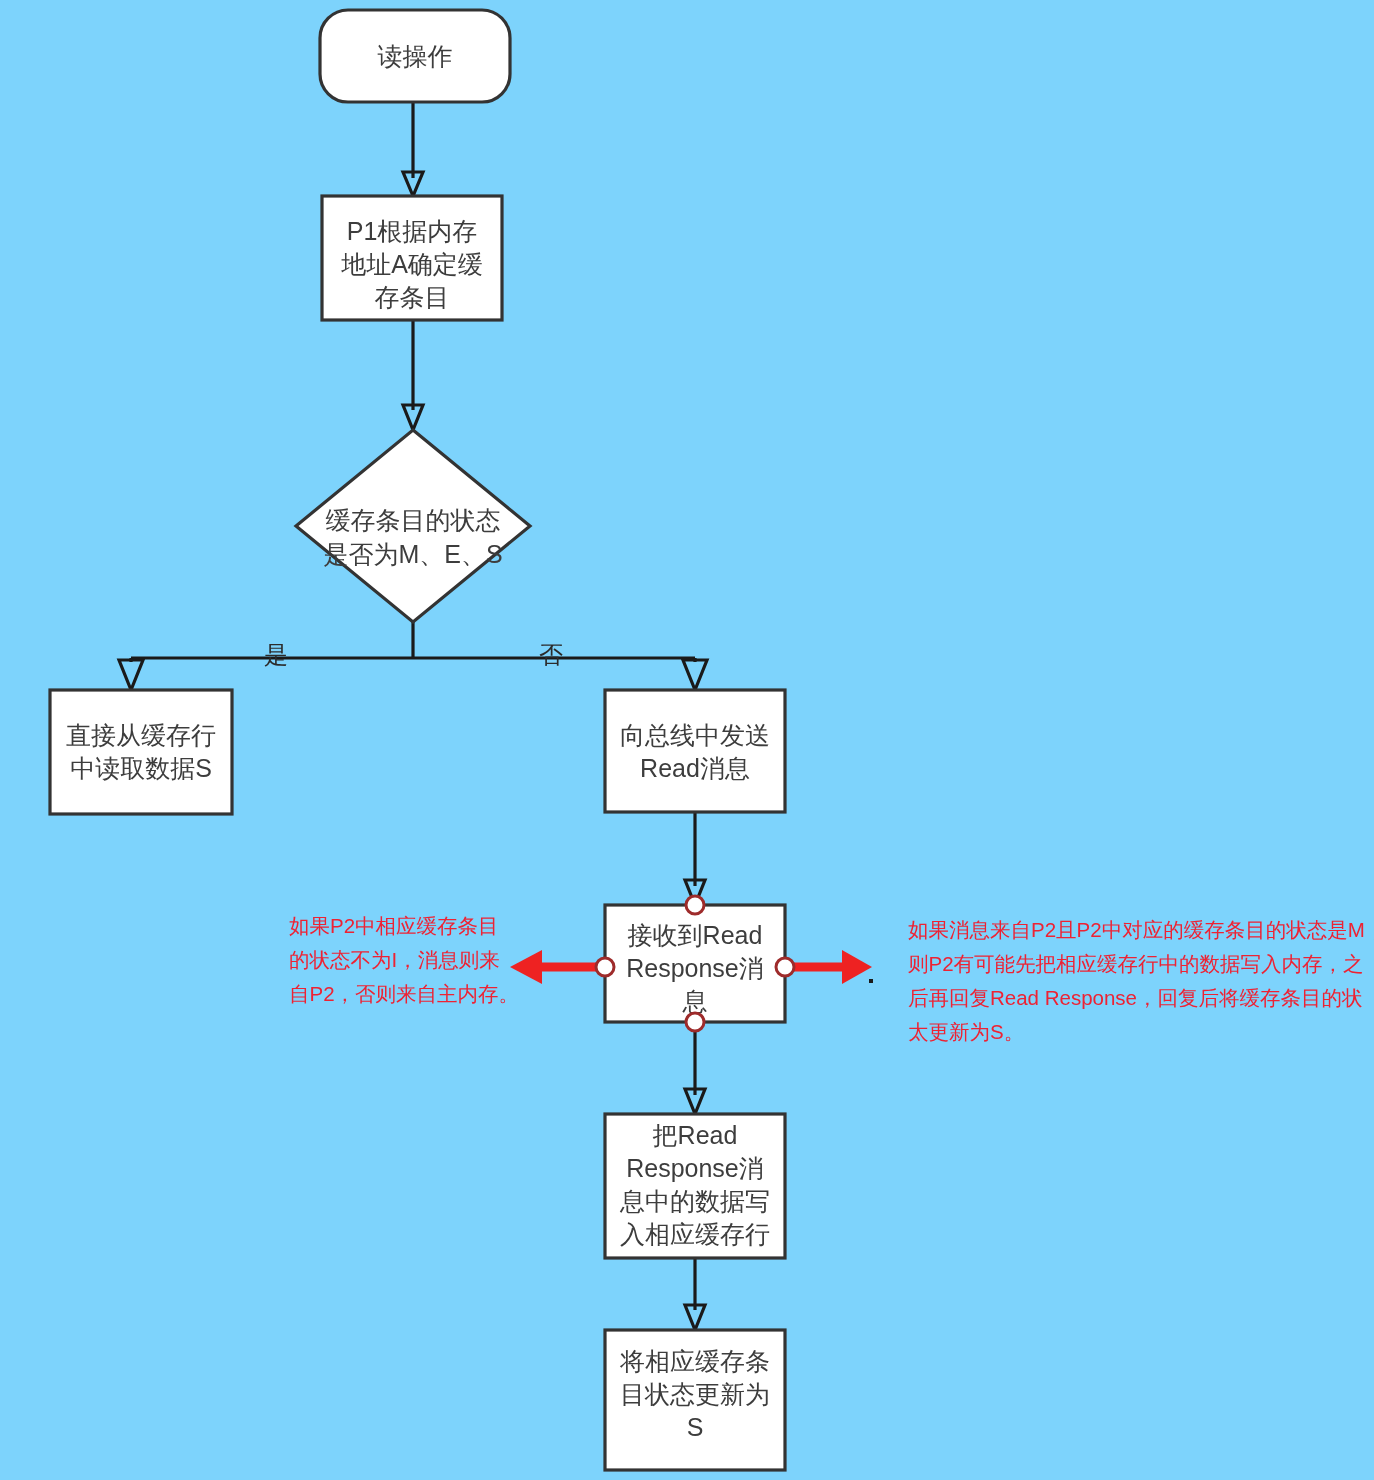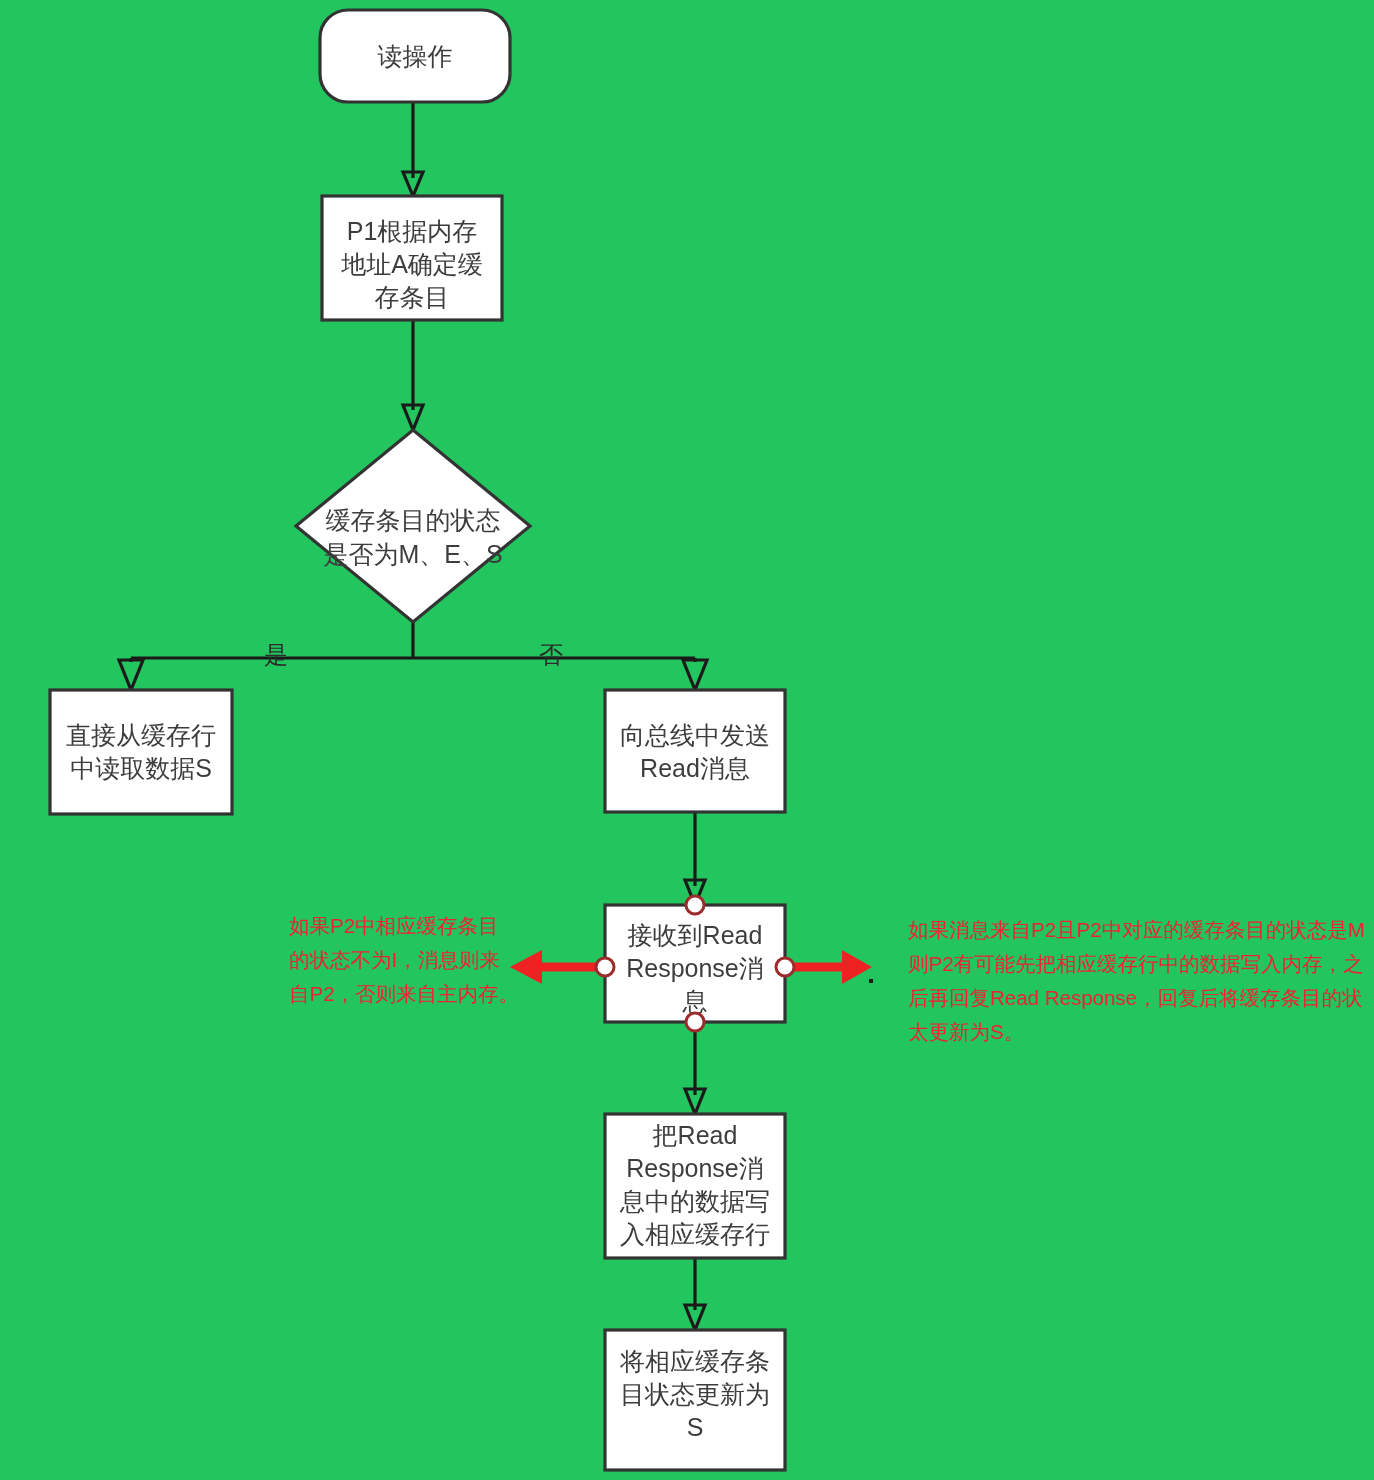--- a/index.html
+++ b/index.html
@@ -8,21 +8,21 @@
     padding: 0;
     background: #ffffff;
   }
   body {
     font-family: "Liberation Sans", "DejaVu Sans", sans-serif;
   }
   #diagram-root {
     position: relative;
     width: 1374px;
     height: 1480px;
-    background: #22c55e;
+    background: #7dd3fc;
     overflow: hidden;
   }
   svg#flow-svg {
     display: block;
     width: 1374px;
     height: 1480px;
   }
   .node-shape {
     fill: #ffffff;
     stroke: #333333;

